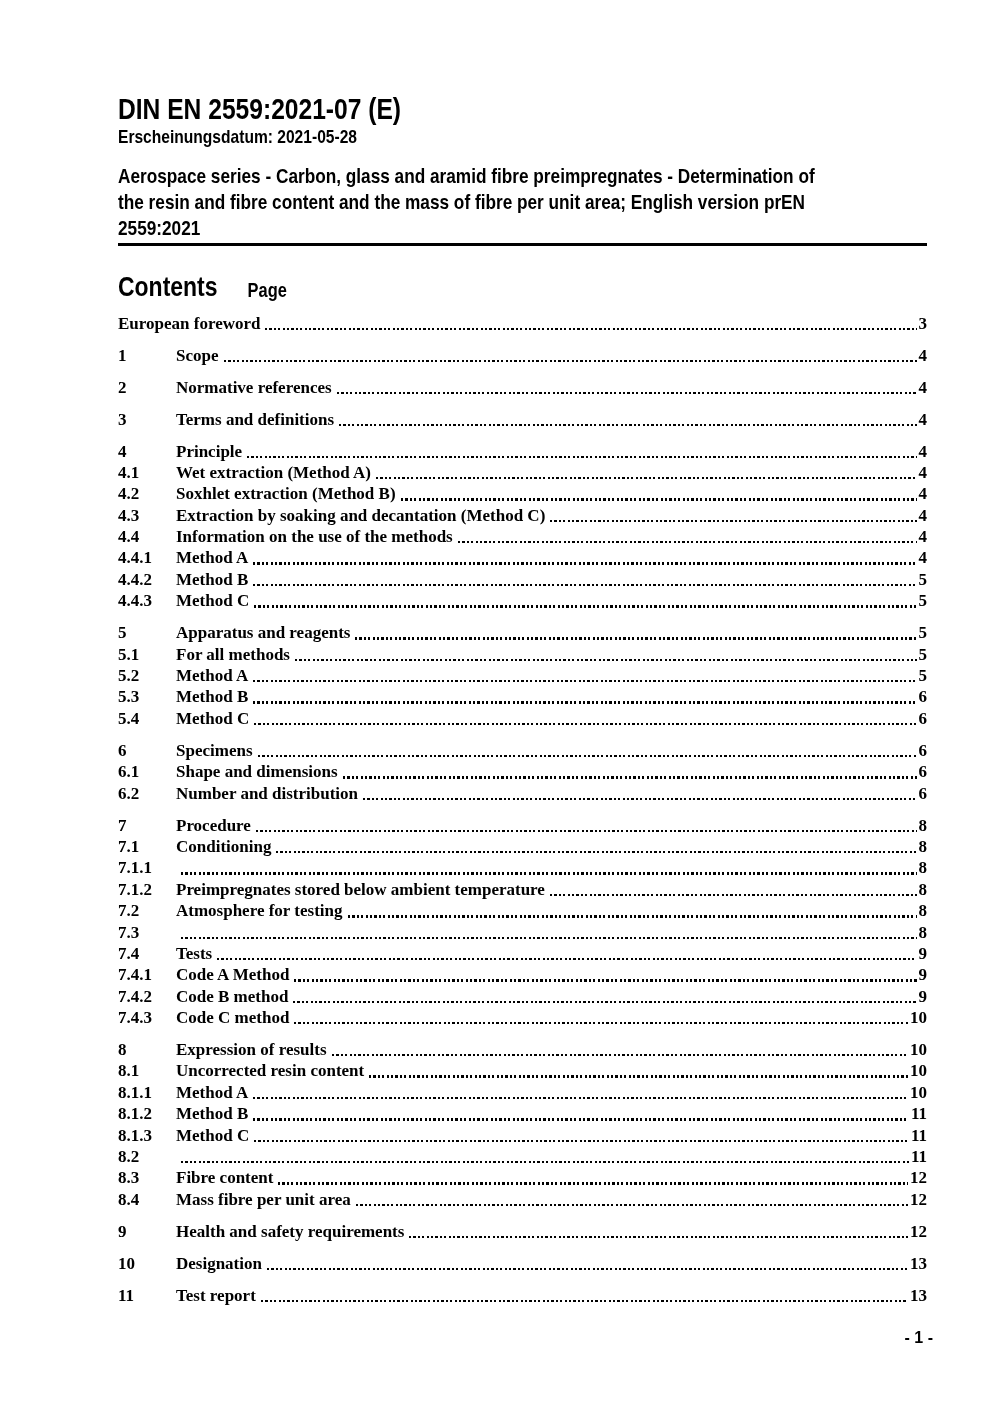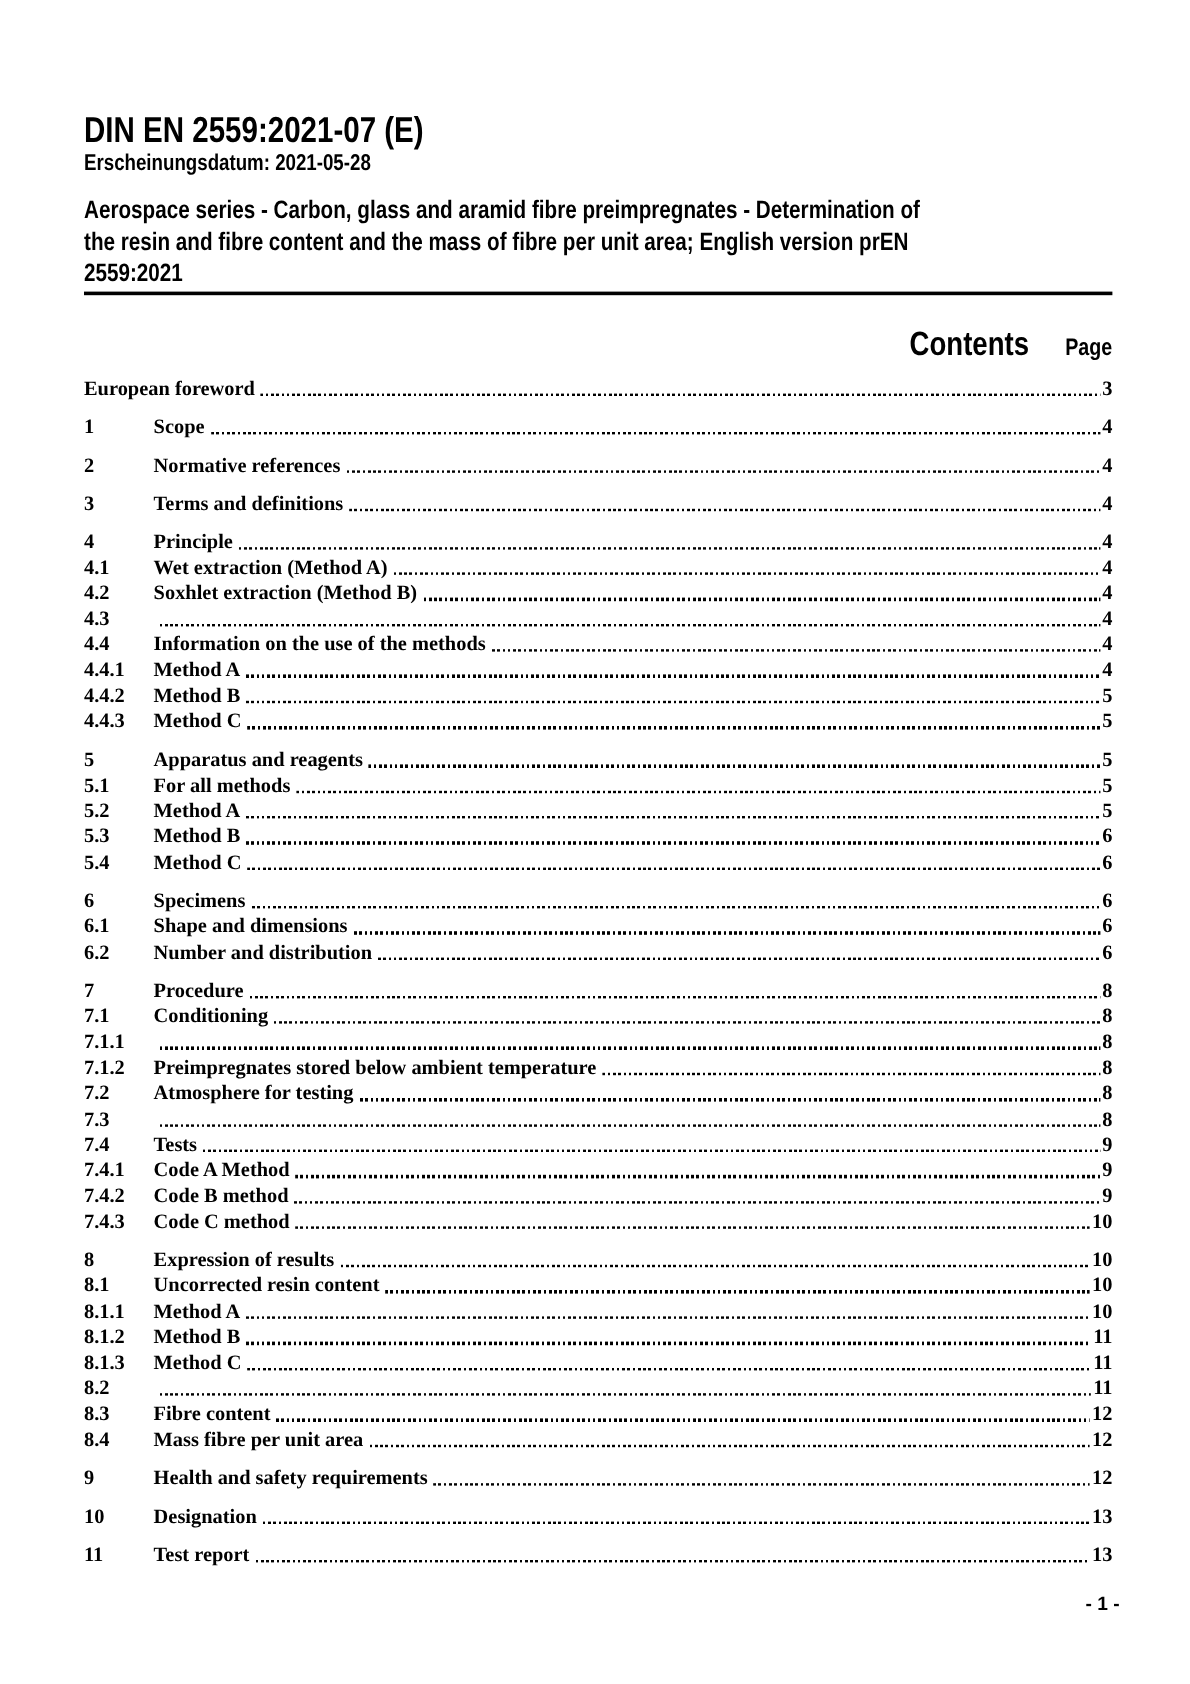--- a/index.html
+++ b/index.html
@@ -8,21 +8,21 @@
     height: 1403px;
     background: #ffffff;
     color: #000000;
     position: relative;
     font-family: "Liberation Sans", sans-serif;
     overflow: hidden;
   }
   .page {
     position: absolute;
     inset: 0;
-    padding: 94px 65px 0 70px;
+    padding: 94px 65px 0 118px;
     box-sizing: border-box;
   }
 
   
   .doc-number {
     font-weight: bold;
     font-size: 30px;
     line-height: 30px;
     white-space: nowrap;
     transform: scaleX(0.82);
@@ -51,21 +51,21 @@
   .rule {
     margin-top: 2px;
     height: 3px;
     background: #000000;
   }
 
   
   .contents-head {
     margin-top: 26px;
     display: flex;
-    justify-content: flex-end;
+    justify-content: flex-start;
     align-items: flex-end;
     height: 30px;
   }
   .contents-title {
     font-weight: bold;
     font-size: 28px;
     line-height: 30px;
     white-space: nowrap;
     transform: scaleX(0.82);
     transform-origin: left bottom;
@@ -187,20 +187,21 @@
     <span class="toc-page">4</span>
   </div>
       <div class="toc-row">
     <span class="toc-num">4.2</span>
     <span class="toc-title">Soxhlet extraction (Method B)</span>
     <span class="toc-leader"></span>
     <span class="toc-page">4</span>
   </div>
       <div class="toc-row">
     <span class="toc-num">4.3</span>
+    <span class="toc-title">Extraction by soaking and decantation (Method C)</span>
     <span class="toc-leader"></span>
     <span class="toc-page">4</span>
   </div>
       <div class="toc-row">
     <span class="toc-num">4.4</span>
     <span class="toc-title">Information on the use of the methods</span>
     <span class="toc-leader"></span>
     <span class="toc-page">4</span>
   </div>
       <div class="toc-row">

